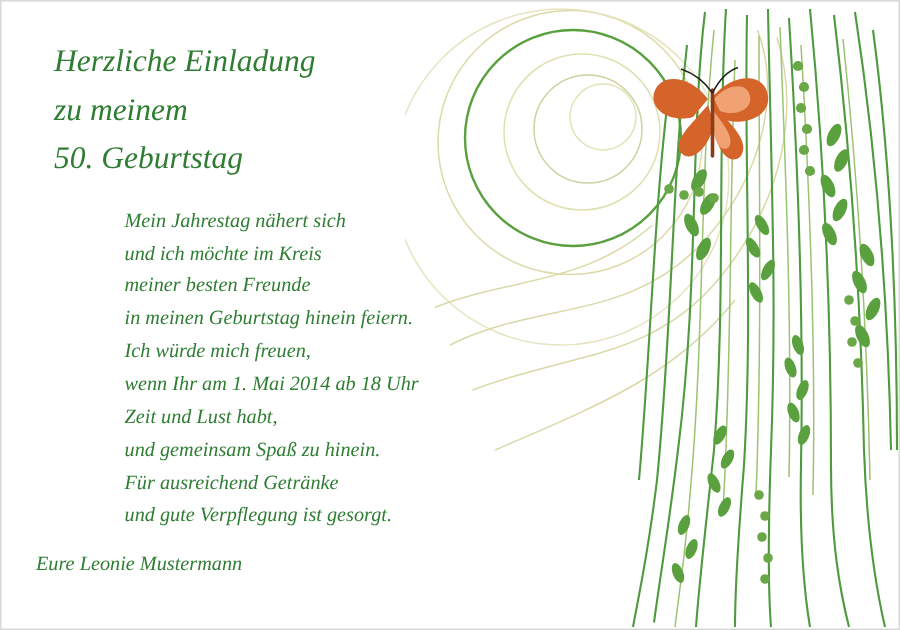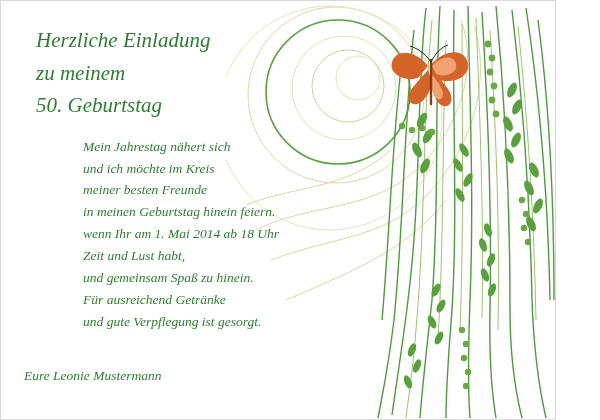--- a/index.html
+++ b/index.html
@@ -2,21 +2,21 @@
 <html><head>
 <meta charset="utf-8">
 <style>
   html, body {
     margin: 0;
     padding: 0;
     background: #ffffff;
   }
   #card {
     position: relative;
-    width: 556px;
+    width: 600px;
     height: 420px;
     background: #ffffff;
     overflow: hidden;
     font-family: "Liberation Serif", serif;
   }
   #card-border {
     position: absolute;
     inset: 0;
     border: 1px solid #d8d8d8;
     pointer-events: none;
@@ -198,20 +198,21 @@
     <div id="heading">
       <div class="heading-line first">Herzliche Einladung</div>
       <div class="heading-line">zu meinem</div>
       <div class="heading-line">50. Geburtstag</div>
     </div>
     <div id="body">
       <div class="body-line">Mein Jahrestag nähert sich</div>
       <div class="body-line">und ich möchte im Kreis</div>
       <div class="body-line">meiner besten Freunde</div>
       <div class="body-line">in meinen Geburtstag hinein feiern.</div>
+      <div class="body-line">Ich würde mich freuen,</div>
       <div class="body-line">wenn Ihr am 1. Mai 2014 ab 18 Uhr</div>
       <div class="body-line">Zeit und Lust habt,</div>
       <div class="body-line">und gemeinsam Spaß zu hinein.</div>
       <div class="body-line">Für ausreichend Getränke</div>
       <div class="body-line">und gute Verpflegung ist gesorgt.</div>
     </div>
   </div>
 
   <div id="signature">Eure Leonie Mustermann</div>
 

